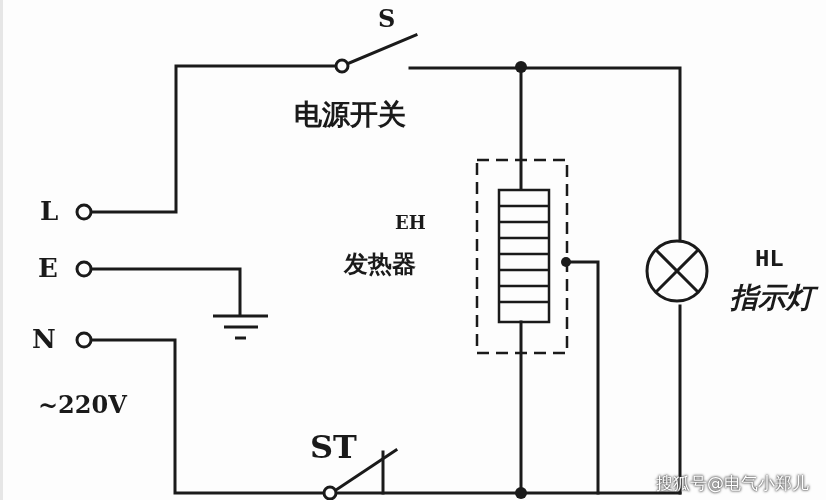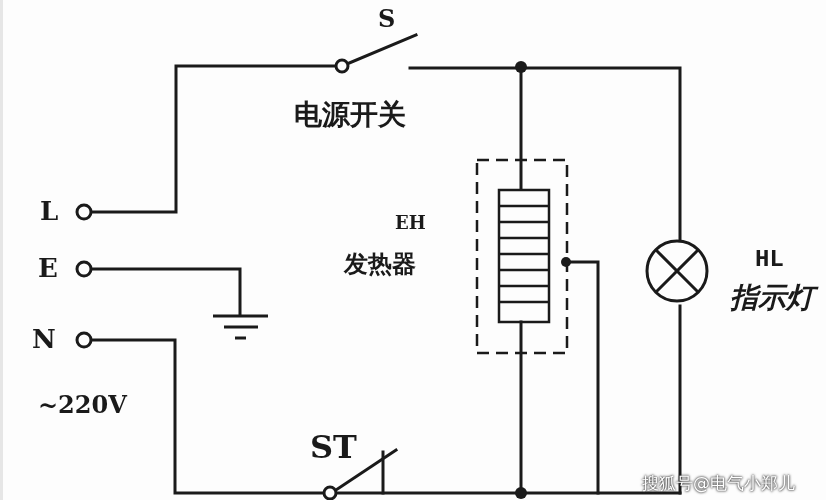--- a/index.html
+++ b/index.html
@@ -1,20 +1,20 @@
 <!DOCTYPE html>
 <html><head>
 <meta charset="utf-8">
 <style>
   html, body { margin: 0; padding: 0; background: #ffffff; }
   #stage { position: relative; width: 826px; height: 500px; background: #fdfdfd; overflow: hidden; }
   #stage svg { position: absolute; left: 0; top: 0; }
   .lbl { position: absolute; color: #1a1a1a; font-family: "DejaVu Serif", serif; font-weight: bold; white-space: nowrap; }
   .cjk { font-family: "DejaVu Sans", sans-serif; font-weight: bold; }
-  .watermark { position: absolute; color: #ffffff; font-family: "DejaVu Sans", sans-serif; font-size: 17px; text-shadow: 0 0 2px #333, 0 0 3px #333; white-space: nowrap; }
+  .watermark { position: absolute; color: #ffffff; font-family: "DejaVu Sans", sans-serif; font-size: 17px; text-shadow: 0 0 2px #333, 0 0 3px #333; white-space: nowrap; margin-left: 14px; }
   .leftedge { position: absolute; left: 0; top: 0; width: 3px; height: 500px; background: #e6e6e6; }
 </style>
 </head>
 <body>
 
 <div id="stage">
   <div class="leftedge"></div>
 
   <svg width="826" height="500" viewBox="0 0 826 500">
     <g stroke="#1a1a1a" stroke-width="3" fill="none" stroke-linecap="square">

